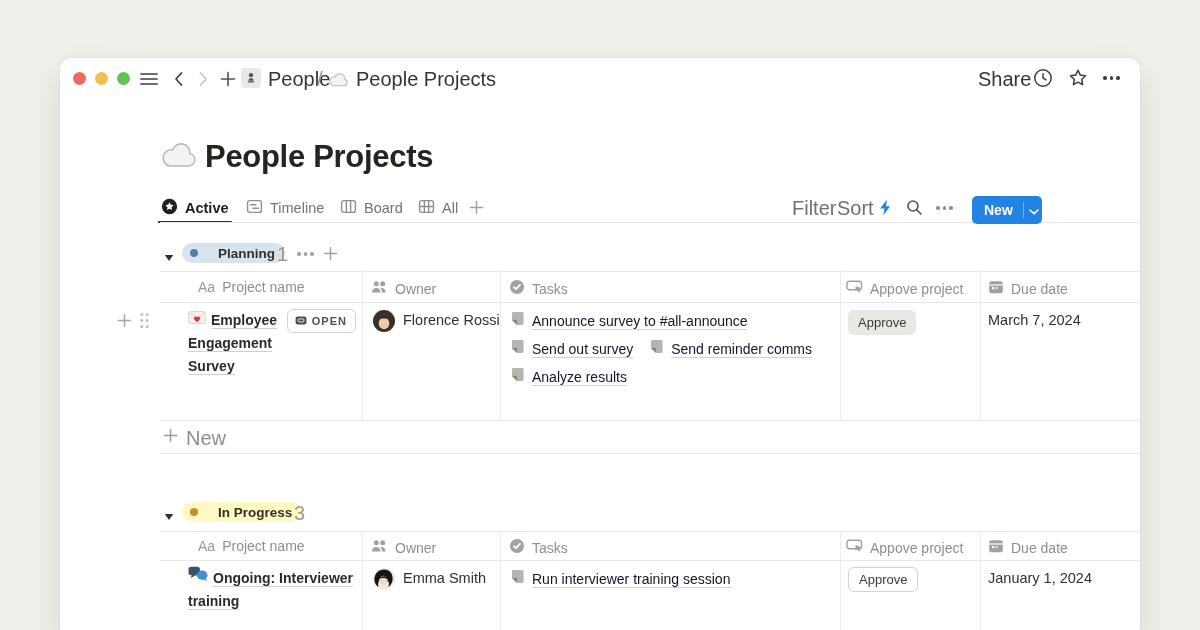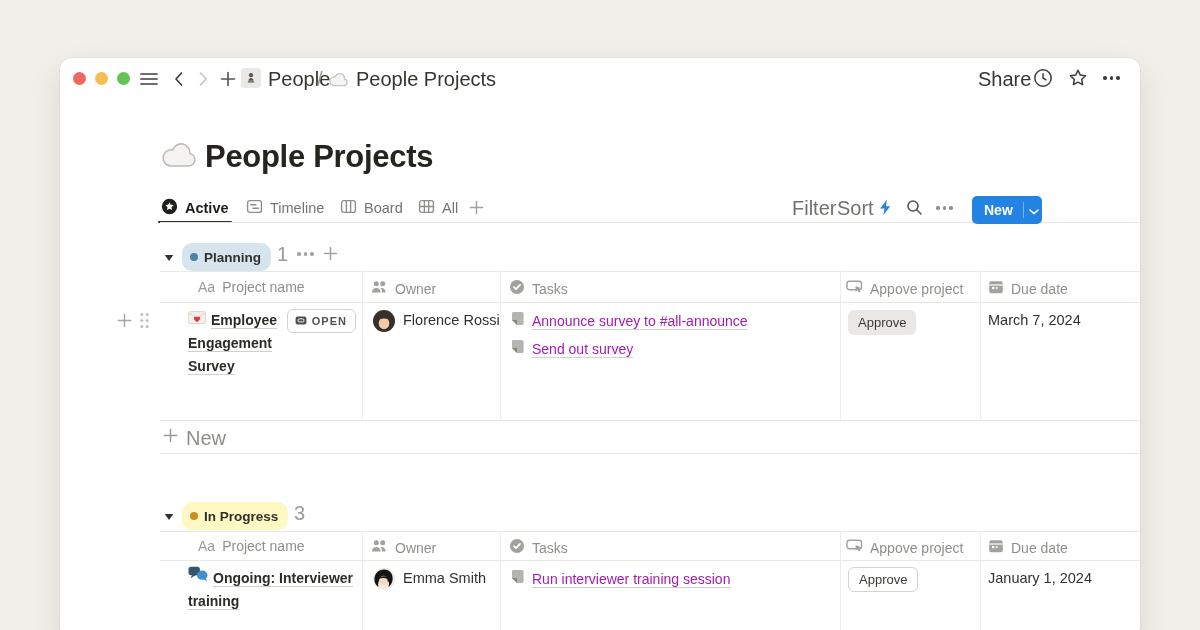--- a/index.html
+++ b/index.html
@@ -14,34 +14,34 @@
   .page-title { font-size:31px; font-weight:bold; color:#26241f; letter-spacing:-0.3px; white-space:nowrap; }
   .tab { display:flex; align-items:center; gap:7px; height:28px; }
   .tab-label { font-size:14.5px; color:#76746f; white-space:nowrap; }
   .tab-label.on { color:#1f1e1a; font-weight:bold; }
   .tab.on::after { content:""; position:absolute; left:-3px; right:-3px; bottom:-1px; height:2.5px; background:#2f2d29; border-radius:1px; }
   .hline { height:1px; background:#e9e8e5; }
   .vline { width:1px; background:#eeedea; }
   .new-btn { display:flex; align-items:center; background:#2383e2; border-radius:5px; height:28px; width:70px; cursor:pointer; }
   .new-btn .lbl { color:#fff; font-size:14px; font-weight:bold; padding:0 10px 0 12px; }
   .new-btn .sep { width:1px; height:16px; background:rgba(255,255,255,.38); }
-  .pill { display:flex; align-items:center; gap:6px; height:28px; border-radius:10px; padding:0 10px 0 8px; }
+  .pill { display:flex; align-items:center; gap:20px; height:20px; border-radius:10px; padding:0 10px 0 8px; }
   .pill .dot { width:8px; height:8px; border-radius:50%; }
   .pill .plbl { font-size:13.5px; font-weight:bold; color:#31302b; white-space:nowrap; }
   .colhead { display:flex; align-items:center; gap:7px; }
   .colhead .cl { font-size:14px; color:#908f8a; white-space:nowrap; }
   .title-cell { width:168px; font-size:14px; font-weight:bold; color:#2d2b26; line-height:23px; }
   .title-text { text-decoration:underline; text-decoration-color:#d2d0cb; text-decoration-thickness:1px; text-underline-offset:3px; }
   .open-badge { float:right; display:flex; align-items:center; gap:5px; height:24px; margin:0 0 3px 6px;
                 border:1px solid #d5d3cf; border-radius:6px; padding:0 8px 0 7px; background:#fff; }
   .open-badge .ob { font-size:11px; font-weight:bold; letter-spacing:1px; color:#52504b; }
   .cell-name { font-size:14.5px; color:#33312c; white-space:nowrap; }
   .task-line { display:flex; align-items:center; gap:16px; height:19px; margin-bottom:9px; }
   .task { display:flex; align-items:center; gap:7px; }
-  .task .tl { font-size:14px; color:#a21caf; white-space:nowrap; text-decoration:underline;
+  .task .tl { font-size:14px; color:#0f172a; white-space:nowrap; text-decoration:underline;
               text-decoration-color:#d2d0cb; text-decoration-thickness:1px; text-underline-offset:3px; }
   .approve-btn { display:flex; align-items:center; justify-content:center; height:25px; border-radius:6px;
                  font-size:13px; color:#3d3b36; padding:0 10px; white-space:nowrap; }
   .approve-filled { background:#e9e8e4; }
   .approve-outline { background:#fff; border:1px solid #d5d3cf; }
   .dots3 { display:inline-flex; gap:3px; align-items:center; }
   .dots3 i { width:3.5px; height:3.5px; border-radius:50%; display:block; }
 </style>
 </head>
 <body>
@@ -275,20 +275,36 @@
         </span>
     </div>
     <div class="task-line">
       <span class="task">
           <span class="icon"><svg width="15" height="15" viewBox="0 0 15 15">
               <path d="M3 1h9a1.6 1.6 0 0 1 1.6 1.6v9.8A1.6 1.6 0 0 1 12 14H7L2 9V2.6A1.6 1.6 0 0 1 3 1z" fill="#b5b4af"></path>
               <path d="M7 14V9H2z" fill="#86857f"></path>
             </svg></span>
           <span class="tl">Send out survey</span>
         </span>
+      <span class="task">
+          <span class="icon"><svg width="15" height="15" viewBox="0 0 15 15">
+              <path d="M3 1h9a1.6 1.6 0 0 1 1.6 1.6v9.8A1.6 1.6 0 0 1 12 14H7L2 9V2.6A1.6 1.6 0 0 1 3 1z" fill="#b5b4af"></path>
+              <path d="M7 14V9H2z" fill="#86857f"></path>
+            </svg></span>
+          <span class="tl">Send reminder comms</span>
+        </span>
+    </div>
+    <div class="task-line">
+      <span class="task">
+          <span class="icon"><svg width="15" height="15" viewBox="0 0 15 15">
+              <path d="M3 1h9a1.6 1.6 0 0 1 1.6 1.6v9.8A1.6 1.6 0 0 1 12 14H7L2 9V2.6A1.6 1.6 0 0 1 3 1z" fill="#b5b4af"></path>
+              <path d="M7 14V9H2z" fill="#86857f"></path>
+            </svg></span>
+          <span class="tl">Analyze results</span>
+        </span>
     </div>
   </div>
 
   <div class="abs approve-btn approve-filled" style="left:848px;top:310px">Approve</div>
   <span class="abs cell-name" style="left:988px;top:312px">March 7, 2024</span>
 
   <div class="abs" style="left:163px;top:428px;display:flex;align-items:center;gap:8px">
     <span class="icon"><svg width="15" height="15" viewBox="0 0 16 16">
           <path d="M8 1.5v13M1.5 8h13" stroke="#9b9a95" stroke-width="1.6" stroke-linecap="round"></path>
         </svg></span>

